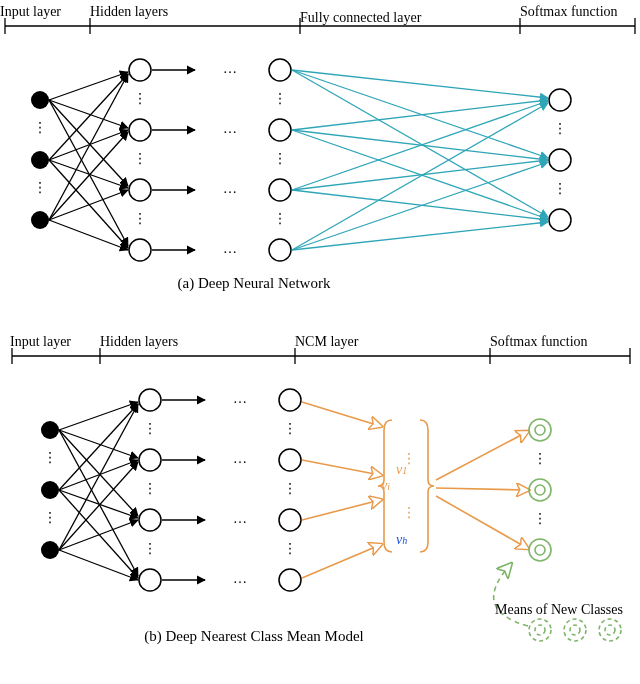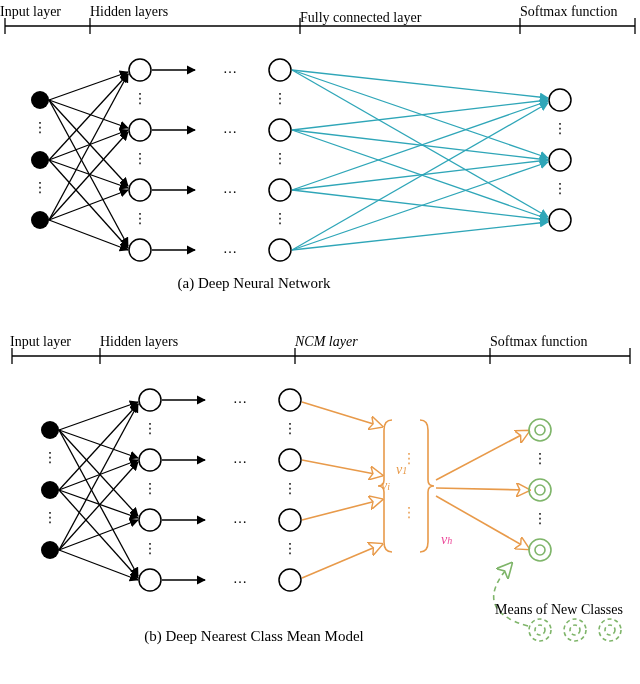--- a/index.html
+++ b/index.html
@@ -138,21 +138,21 @@
     <line x1="292" y1="250" x2="548" y2="103"></line>
     <line x1="292" y1="250" x2="548" y2="162"></line>
     <line x1="292" y1="250" x2="548" y2="222"></line>
   </g>
 </svg>
 
 <div class="caption" style="top:275px;">(a) Deep Neural Network</div>
 
 <div class="header-label" style="left:10px;  top:334px; width:90px;">Input layer</div>
 <div class="header-label" style="left:100px; top:334px; width:195px;">Hidden layers</div>
-<div class="header-label" style="left:295px; top:334px; width:195px;font-style:italic;">NCM layer</div>
+<div class="header-label" style="left:295px; top:334px; width:195px;">NCM layer</div>
 <div class="header-label" style="left:490px; top:334px; width:140px;">Softmax function</div>
 
 <svg width="640" height="360" style="position:absolute;left:0;top:330px;">
   <defs>
     <marker id="arrBlack2" viewBox="0 0 10 10" refX="9" refY="5" markerWidth="7" markerHeight="7" orient="auto-start-reverse">
       <path d="M0,0 L10,5 L0,10 z" fill="#000"></path>
     </marker>
     <marker id="arrOrange" viewBox="0 0 12 12" refX="9" refY="6" markerWidth="9" markerHeight="9" orient="auto-start-reverse">
       <path d="M0,0 L12,6 L0,12 L3,6 z" fill="#fff" stroke="#e89a4a" stroke-width="1.2"></path>
     </marker>
@@ -276,19 +276,19 @@
 </svg>
 
 <div class="header-label" style="left:396px; top:424px; color:#e89a4a;margin-top:38px;">
   <span class="ital">v</span><span class="ital sub">1</span>
 </div>
 <div class="header-label" style="left:402px; top:450px; color:#e89a4a;">⋮</div>
 <div class="header-label" style="left:381px; top:478px; color:#e89a4a;">
   <span class="ital">v</span><span class="ital sub">i</span>
 </div>
 <div class="header-label" style="left:402px; top:504px; color:#e89a4a;">⋮</div>
-<div class="header-label" style="left:396px; top:532px; color:#ec4899;margin-left:45px;">
+<div class="header-label" style="left:396px; top:532px; color:#1d4ed8;">
   <span class="ital">v</span><span class="ital sub">h</span>
 </div>
 
 <div class="header-label" style="left:495px; top:602px; font-size:14px;">Means of New Classes</div>
 
 <div class="caption" style="top:628px;">(b) Deep Nearest Class Mean Model</div>
 
 </body></html>

